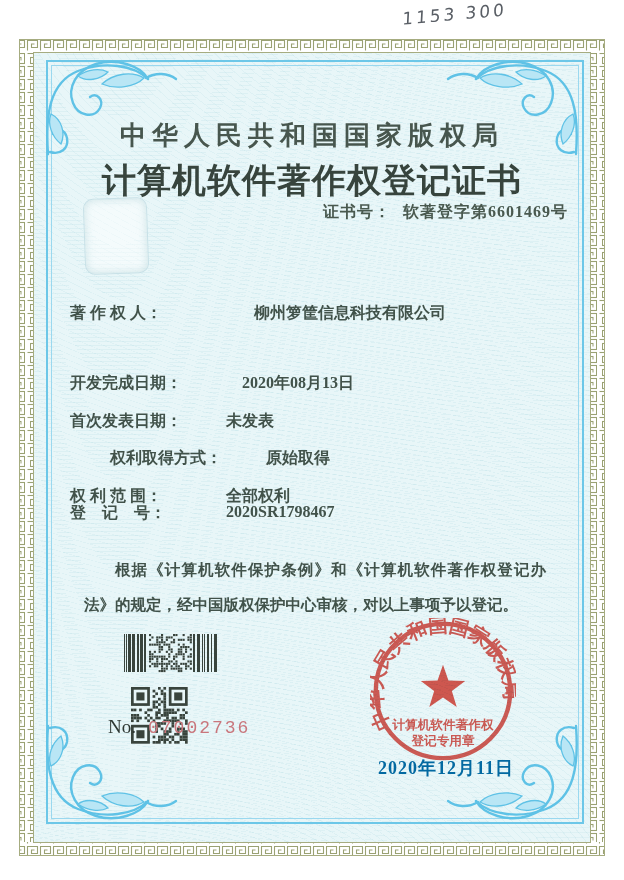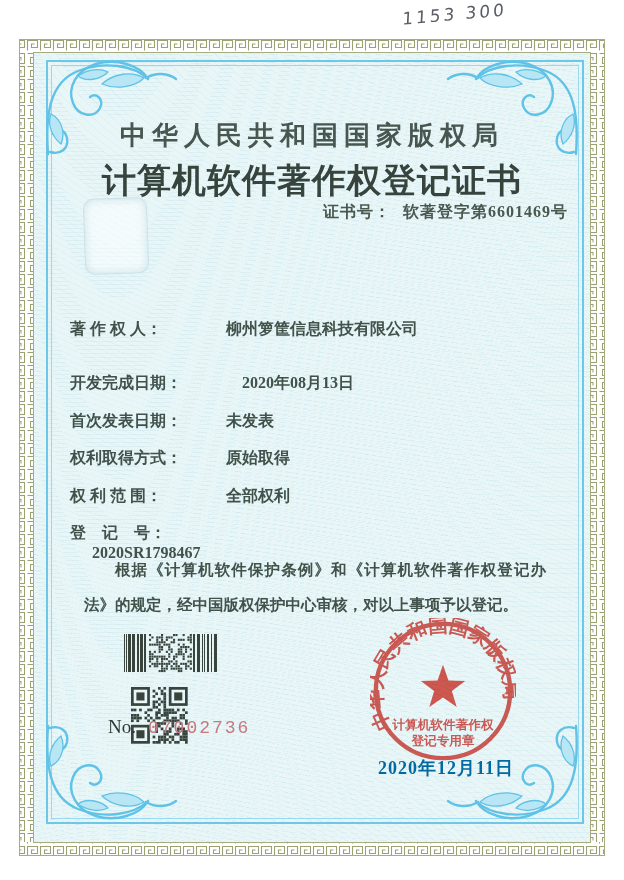--- a/index.html
+++ b/index.html
@@ -135,46 +135,46 @@
   <div class="emboss"></div>
 
   <div class="authority">中华人民共和国国家版权局</div>
   <div class="cert-title">计算机软件著作权登记证书</div>
 
   <div class="cert-no">
     <span>证书号：</span><span class="v">软著登字第6601469号</span>
   </div>
 
 
-  <div class="row" style="top:319px;">
+  <div class="row" style="top:303px;gap:28px;">
     <span class="lab">著 作 权 人：</span>
     <span class="val">柳州箩筐信息科技有限公司</span>
   </div>
 
   <div class="row" style="top:373px;gap:16px;">
     <span class="lab">开发完成日期：</span>
     <span class="val">2020年08月13日</span>
   </div>
 
   <div class="row" style="top:411px;">
     <span class="lab">首次发表日期：</span>
     <span class="val">未发表</span>
   </div>
 
-  <div class="row" style="top:448px;">
+  <div class="row" style="top:448px;margin-left:40px;">
     <span class="lab">权利取得方式：</span>
     <span class="val">原始取得</span>
   </div>
 
   <div class="row" style="top:486px;justify-content:flex-end;">
     <span class="lab">权 利 范 围：</span>
     <span class="val">全部权利</span>
   </div>
 
-  <div class="row" style="top:523px;flex-direction:column;">
+  <div class="row" style="top:503px;">
     <span class="lab">登　记　号：</span>
     <span class="val">2020SR1798467</span>
   </div>
 
   <div class="statement">根据《计算机软件保护条例》和《计算机软件著作权登记办法》的规定，经中国版权保护中心审核，对以上事项予以登记。</div>
 
   <svg class="barcode" id="barcode-svg" width="94" height="40" aria-hidden="true">
       <rect x="0" y="0" width="1" height="38" fill="#39443d"></rect>
       <rect x="2" y="0" width="1" height="38" fill="#39443d"></rect>
       <rect x="4" y="0" width="3" height="38" fill="#39443d"></rect>

